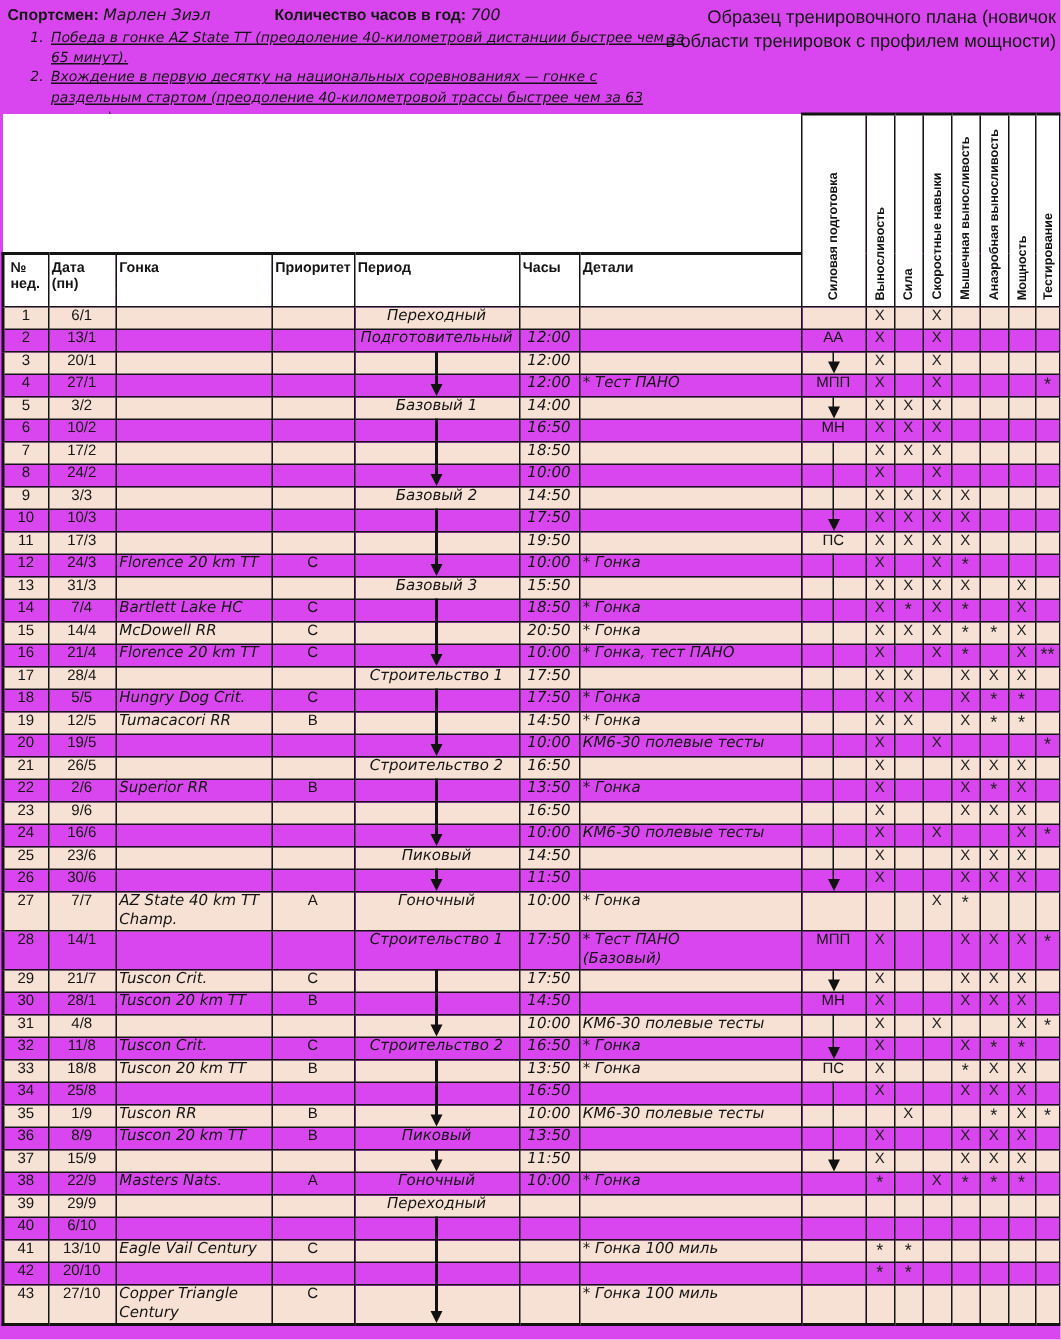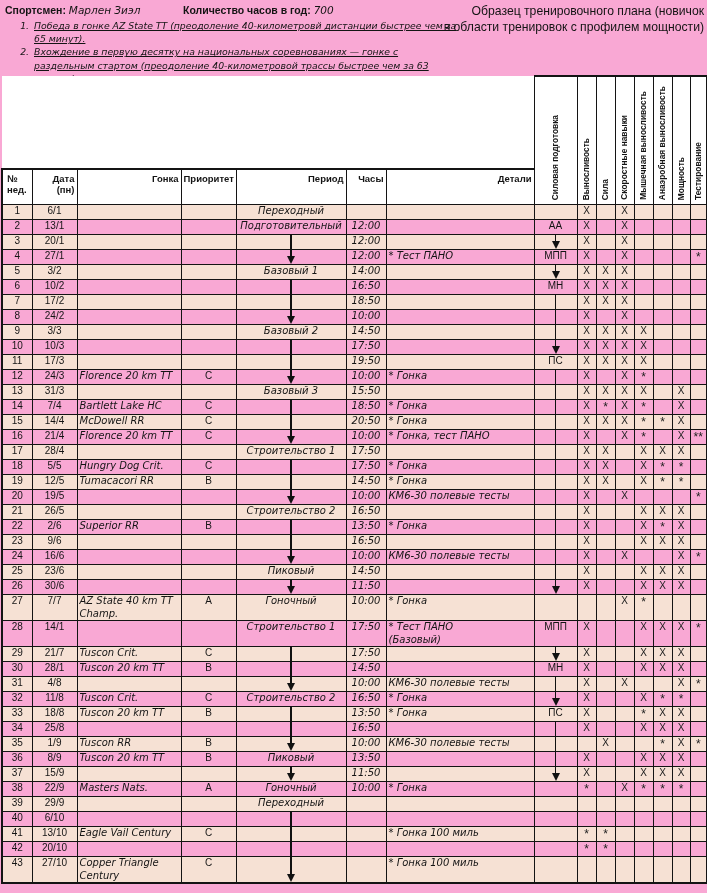--- a/index.html
+++ b/index.html
@@ -1,16 +1,16 @@
 <!DOCTYPE html>
 <html><head>
 <meta charset="utf-8">
 <style>
   html,body{margin:0;padding:0;background:#fff;}
-  .page{position:relative;width:707px;height:893px;background:#f9a8d4;overflow:hidden;
+  .page{position:relative;width:707px;height:893px;background:#d946ef;overflow:hidden;
         font-family:"Liberation Sans",sans-serif;color:#141414;}
   .pre{white-space:pre-line;}
   
   .info{position:absolute;top:4px;left:5px;width:452px;}
   .info-row{display:flex;font-size:10.5px;margin-bottom:3px;}
   .pair1{width:178px;}
   .lbl{font-weight:bold;}
   .val{font-style:italic;font-family:"DejaVu Sans",sans-serif;}
   .sec-lbl{font-weight:bold;font-size:10.5px;margin:3px 0 1px 0;}
   ol.ilist{margin:0;padding-left:27px;font-size:9.3px;line-height:1.42;
@@ -22,21 +22,21 @@
   
   table.plan{position:absolute;top:75px;left:1px;width:705px;
              border-collapse:collapse;table-layout:fixed;}
   .plan th,.plan td{border:1px solid #141414;padding:0 2px;overflow:visible;}
   .plan th.spacer{border:none;background:#fff;height:92px;}
   .plan th.vert{border-top-width:2px;background:#fff;vertical-align:bottom;padding:0;}
   .plan th.vert:last-child{border-right-width:2px;}
   .vlabel{writing-mode:vertical-rl;transform:rotate(180deg);margin:0 auto;
           font-size:8.4px;font-weight:bold;white-space:nowrap;padding:4px 0 3px 0;line-height:1;}
   .plan tr.h2 th.main{height:31px;font-size:9.5px;font-weight:bold;background:#fff;
-          vertical-align:top;padding-top:3px;text-align:right;line-height:1.2;border-top-width:2px;}
+          vertical-align:top;padding-top:3px;text-align:left;line-height:1.2;border-top-width:2px;}
   .plan tr.h2 th.main:first-child{text-align:left;padding-left:4px;border-left-width:2px;}
   .plan tbody td{height:14px;font-size:10px;vertical-align:top;line-height:1.25;}
   .plan tbody tr:nth-child(odd){background:#f6e1d4;}
   .plan tbody td:first-child{border-left-width:2px;}
   .plan tbody td:last-child{border-right-width:2px;}
   .plan tbody tr:last-child td{border-bottom-width:2px;}
   .c-num,.c-date,.c-pri,.c-hours{text-align:center;}
   .c-race,.c-details{text-align:left;}
   .c-race,.c-period,.c-hours,.c-details{font-style:italic;font-family:"DejaVu Sans",sans-serif;}
   .c-period{text-align:center;position:relative;}

